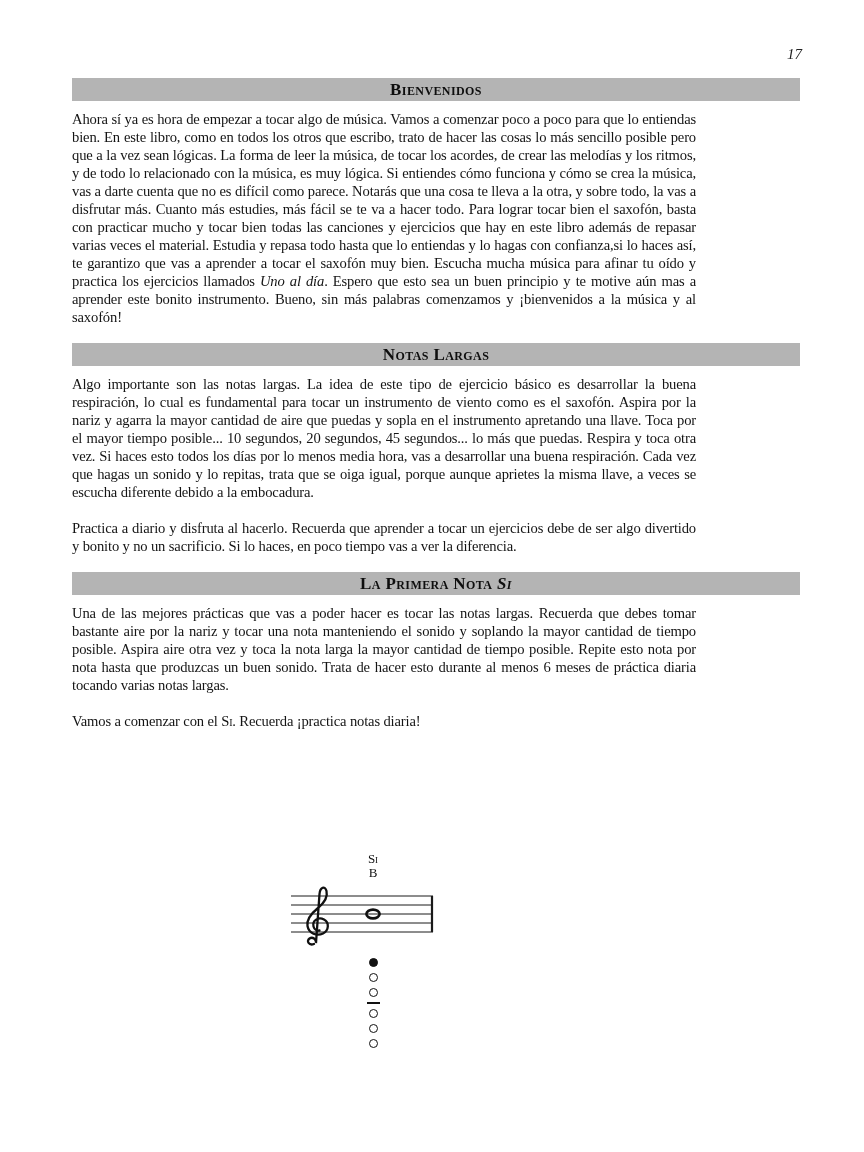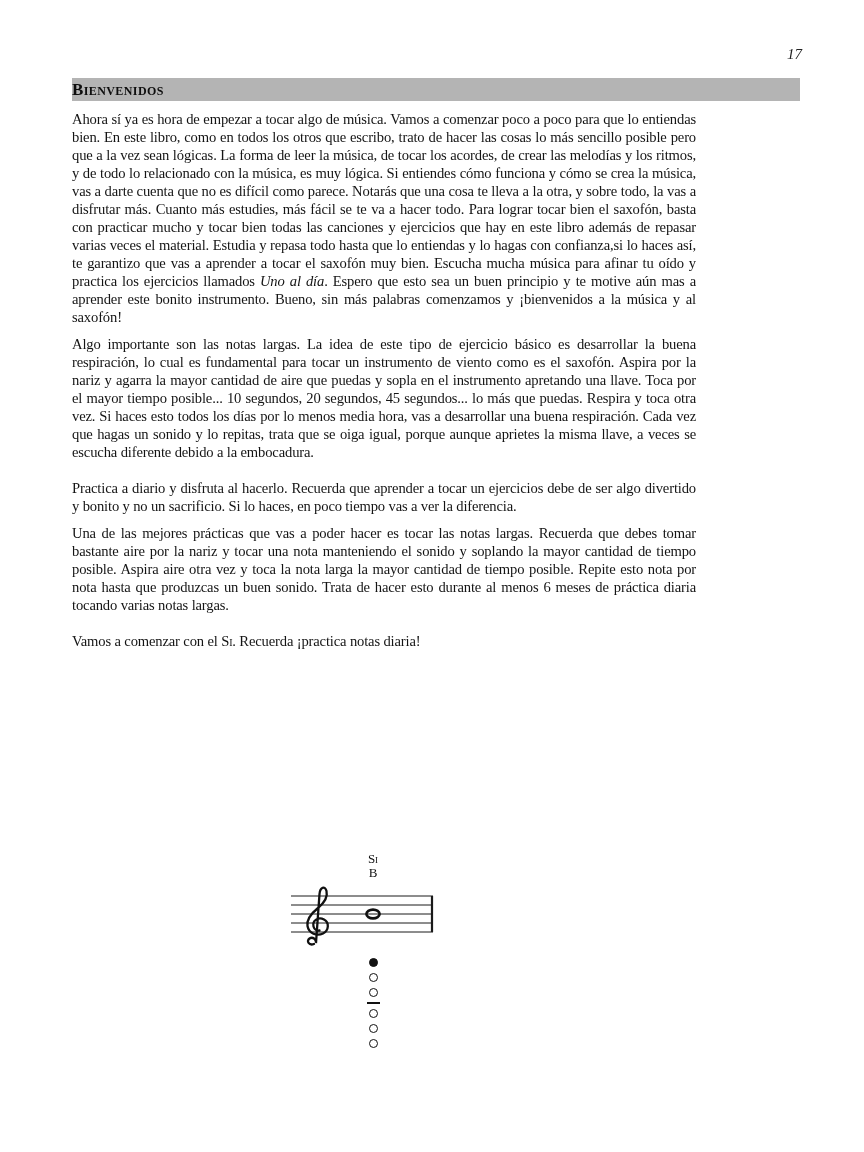--- a/index.html
+++ b/index.html
@@ -16,21 +16,21 @@
   .page-number {
     position:absolute; top:46px; right:62px;
     font-style:italic; font-size:15px; color:#222;
   }
   .content {
     position:absolute; left:72px; top:78px; width:728px;
   }
   .section-bar {
     background:var(--bar,#b4b4b4);
     width:728px; height:23px; line-height:23px;
-    text-align:left;
+    text-align:center;
     font-variant:small-caps;
     font-weight:bold;
     font-size:17px;
     letter-spacing:0.4px;
     color:#0e0e0e;
   }
   .section-bar .it { font-style:italic; }
   .bar-gap { margin-top:17px; }
   .para {
     width:624px;
@@ -71,23 +71,29 @@
 
   <div class="page-number">17</div>
 
   <div class="content">
 
     <div class="section-bar">
       <span>Bienvenidos</span>
     </div>
     <p class="para"><span>Ahora sí ya es hora de empezar a tocar algo de música. Vamos a comenzar poco a poco para que lo entiendas bien. En este libro, como en todos los otros que escribo, trato de hacer las cosas lo más sencillo posible pero que a la vez sean lógicas. La forma de leer la música, de tocar los acordes, de crear las melodías y los ritmos, y de todo lo relacionado con la música, es muy lógica. Si entiendes cómo funciona y cómo se crea la música, vas a darte cuenta que no es difícil como parece. Notarás que una cosa te lleva a la otra, y sobre todo, la vas a disfrutar más. Cuanto más estudies, más fácil se te va a hacer todo. Para lograr tocar bien el saxofón, basta con practicar mucho y tocar bien todas las canciones y ejercicios que hay en este libro además de repasar varias veces el material. Estudia y repasa todo hasta que lo entiendas y lo hagas con confianza,si lo haces así, te garantizo que vas a aprender a tocar el saxofón muy bien. Escucha mucha música para afinar tu oído y practica los ejercicios llamados </span><span class="it">Uno al día</span><span>. Espero que esto sea un buen principio y te motive aún mas a aprender este bonito instrumento. Bueno, sin más palabras comenzamos y ¡bienvenidos a la música y al saxofón!</span></p>
 
+    <div class="section-bar bar-gap">
+      <span>Notas Largas</span>
+    </div>
     <p class="para"><span>Algo importante son las notas largas. La idea de este tipo de ejercicio básico es desarrollar la buena respiración, lo cual es fundamental para tocar un instrumento de viento como es el saxofón. Aspira por la nariz y agarra la mayor cantidad de aire que puedas y sopla en el instrumento apretando una llave. Toca por el mayor tiempo posible... 10 segundos, 20 segundos, 45 segundos... lo más que puedas. Respira y toca otra vez. Si haces esto todos los días por lo menos media hora, vas a desarrollar una buena respiración. Cada vez que hagas un sonido y lo repitas, trata que se oiga igual, porque aunque aprietes la misma llave, a veces se escucha diferente debido a la embocadura.</span></p>
     <p class="para para-gap"><span>Practica a diario y disfruta al hacerlo. Recuerda que aprender a tocar un ejercicios debe de ser algo divertido y bonito y no un sacrificio. Si lo haces, en poco tiempo vas a ver la diferencia.</span></p>
 
+    <div class="section-bar bar-gap">
+      <span>La Primera Nota </span><span class="it">Si</span>
+    </div>
     <p class="para"><span>Una de las mejores prácticas que vas a poder hacer es tocar las notas largas. Recuerda que debes tomar bastante aire por la nariz y tocar una nota manteniendo el sonido y soplando la mayor cantidad de tiempo posible. Aspira aire otra vez y toca la nota larga la mayor cantidad de tiempo posible. Repite esto nota por nota hasta que produzcas un buen sonido. Trata de hacer esto durante al menos 6 meses de práctica diaria tocando varias notas largas.</span></p>
     <p class="para para-gap"><span>Vamos a comenzar con el </span><span class="sc">Si</span><span>. Recuerda ¡practica notas diaria!</span></p>
 
   </div>
 
   <div class="notation">
 
     <div class="note-labels">
       <div class="name">Si</div>
       <div class="letter">B</div>

